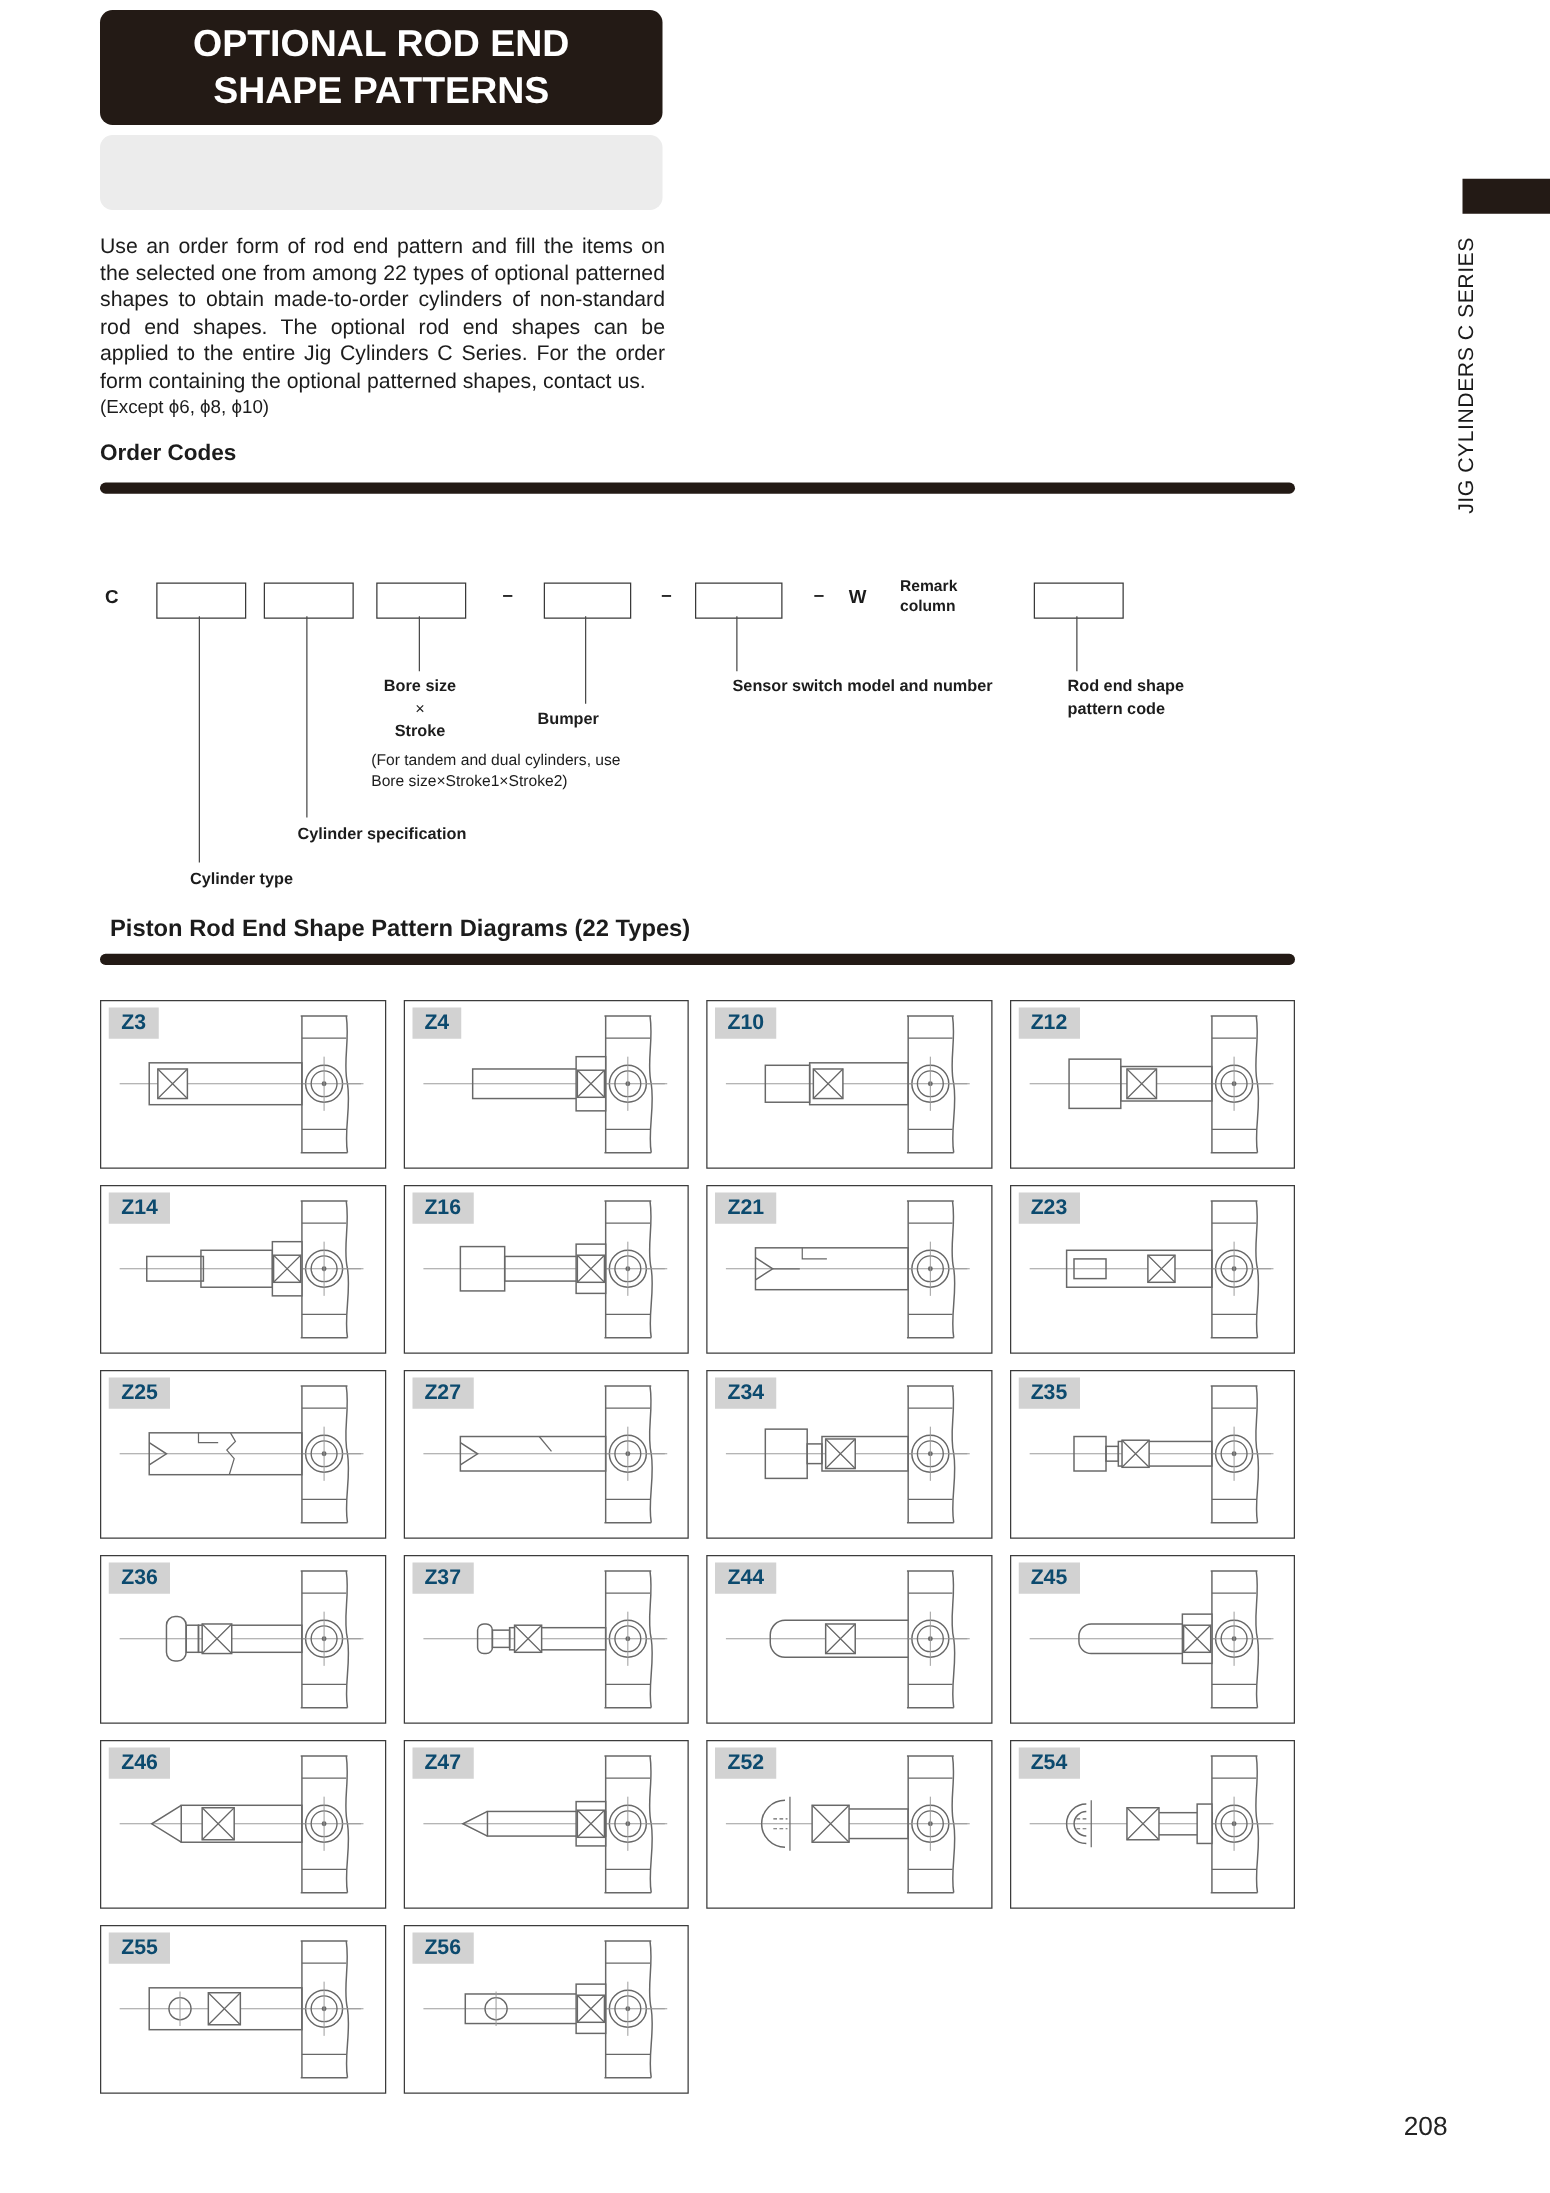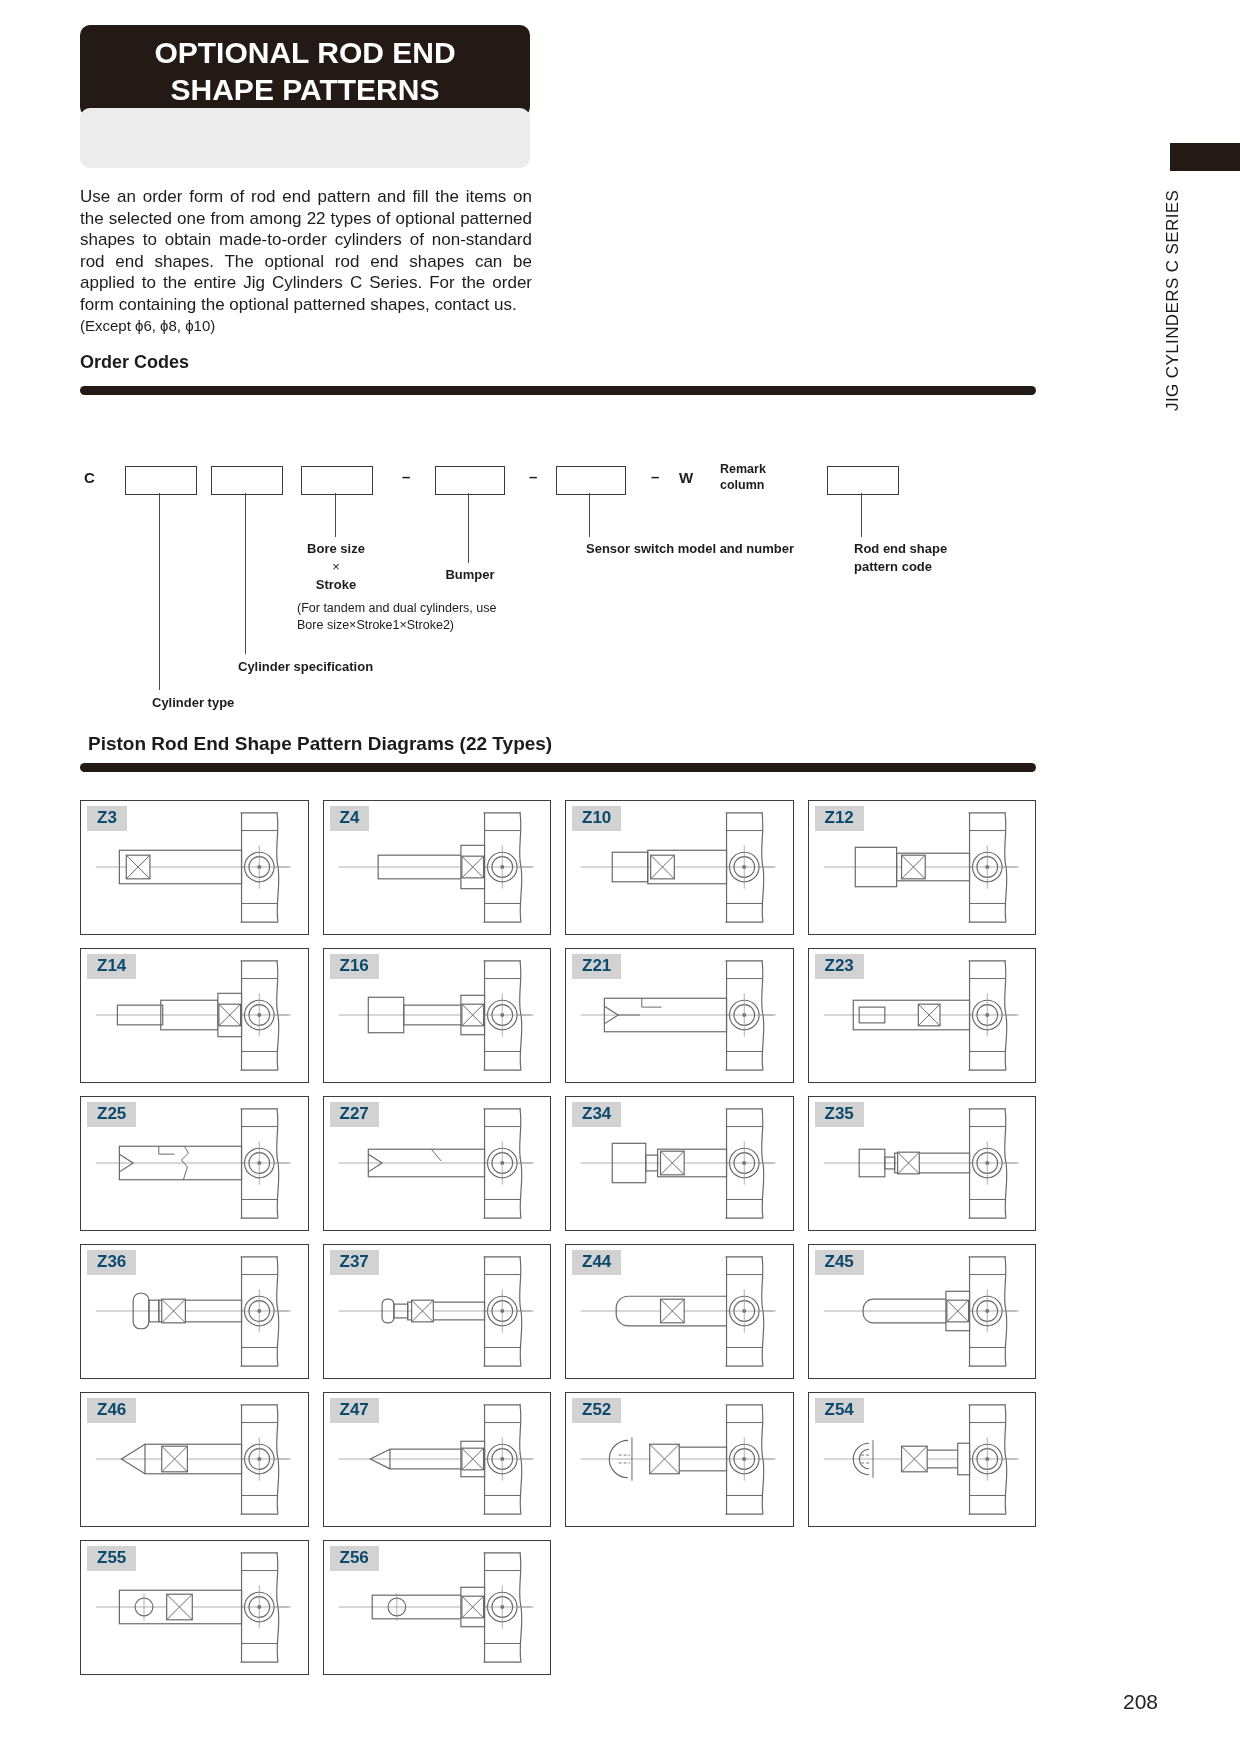--- a/index.html
+++ b/index.html
@@ -1,20 +1,20 @@
 <!DOCTYPE html>
 <html><head>
 <meta charset="utf-8">
 <style>
   html,body{margin:0;padding:0;background:#fff;}
   .page{position:relative;width:1240px;height:1754px;background:#fff;
         font-family:"Liberation Sans",sans-serif;color:#1c1c1c;overflow:hidden;}
   .title-box{position:absolute;left:80px;top:8px;width:450px;height:92px;background:#231a15;
              border-radius:10px;color:#fff;text-align:center;font-weight:bold;
-             font-size:30px;line-height:37px;padding-top:0;display:flex;flex-direction:column;justify-content:center;margin-top:17px;}
+             font-size:30px;line-height:37px;padding-top:0;display:flex;flex-direction:column;justify-content:center;}
   .gray-box{position:absolute;left:80px;top:108px;width:450px;height:60px;background:#ececec;border-radius:10px;}
   .intro{position:absolute;left:80px;top:186px;width:452px;font-size:17px;line-height:21.5px;
          text-align:justify;margin:0;}
   .except{position:absolute;left:80px;top:317px;font-size:15px;margin:0;}
   .h2{position:absolute;font-size:18px;font-weight:bold;margin:0;}
   .bar{position:absolute;left:80px;width:956px;height:9px;background:#231a15;border-radius:5px;}
   .ocbox{position:absolute;top:466px;height:27px;border:1px solid #3a3a3a;background:#fff;}
   .ocdash{position:absolute;top:468px;font-size:15px;font-weight:bold;}
   .octext{position:absolute;font-size:15px;font-weight:bold;}
   .vline{position:absolute;width:1px;background:#4a4a4a;}
@@ -70,21 +70,21 @@
   <div class="vline" style="left:335px;top:493px;height:44px;"></div>
   <div class="vline" style="left:468px;top:493px;height:70px;"></div>
   <div class="vline" style="left:589px;top:493px;height:44px;"></div>
   <div class="vline" style="left:861px;top:493px;height:44px;"></div>
 
   <div class="lbl" style="left:281px;top:540px;width:110px;text-align:center;">
     <div>Bore size</div>
     <div style="font-weight:normal;">×</div>
     <div>Stroke</div>
   </div>
-  <div class="lbl" style="left:430px;top:566px;width:80px;text-align:center;">Bumper</div>
+  <div class="lbl" style="left:430px;top:566px;width:80px;text-align:left;">Bumper</div>
   <div class="lbl small" style="left:297px;top:600px;">
     <div>(For tandem and dual cylinders, use</div>
     <div>Bore size×Stroke1×Stroke2)</div>
   </div>
   <div class="lbl" style="left:586px;top:540px;">Sensor switch model and number</div>
   <div class="lbl" style="left:854px;top:540px;">
     <div>Rod end shape</div>
     <div>pattern code</div>
   </div>
   <div class="lbl" style="left:238px;top:658px;">Cylinder specification</div>

